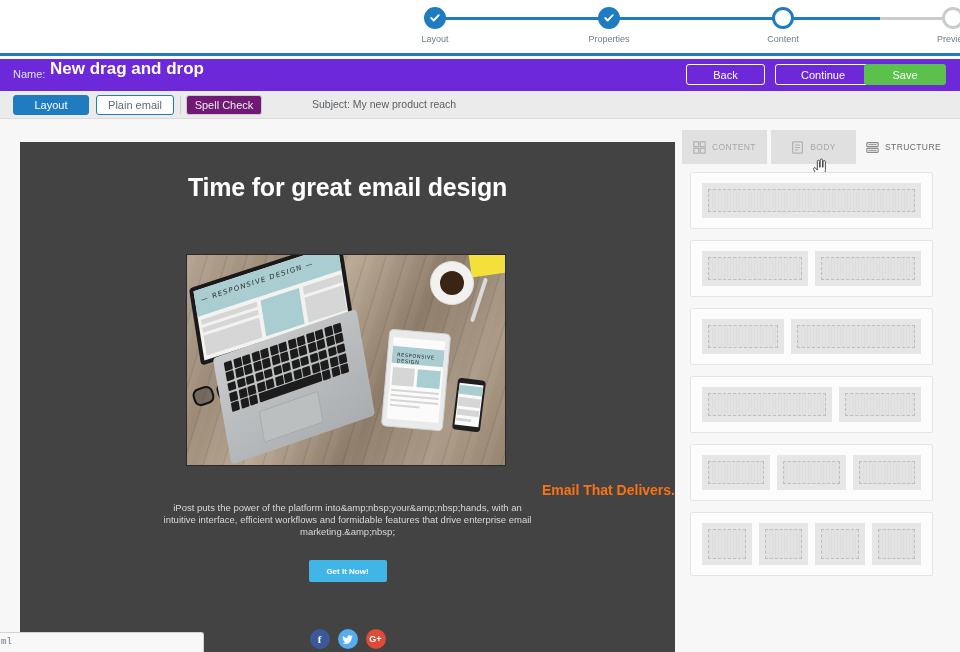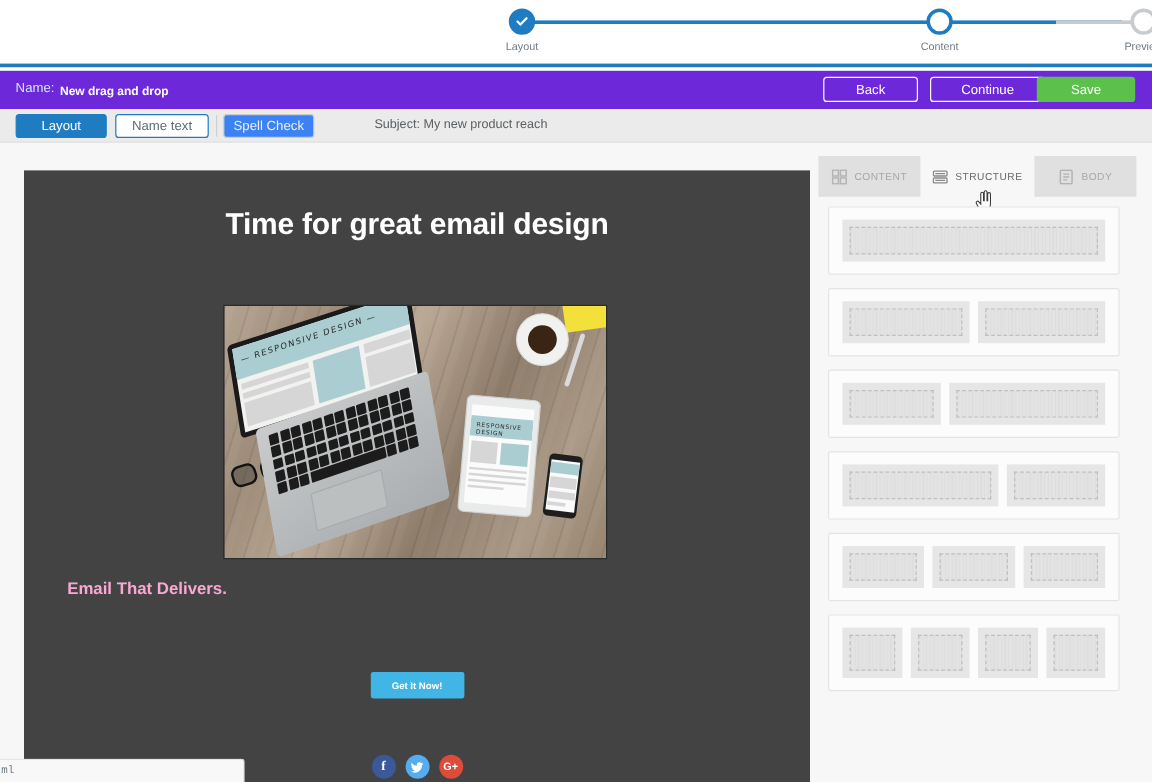--- a/index.html
+++ b/index.html
@@ -59,22 +59,22 @@
   .blue-bar {
     position: absolute; left: 0; top: 59px;
     width: 960px; height: 32px;
     background: #6d28d9;
   }
   .name-label {
     position: absolute; left: 13px; top: 9px;
     font-size: 11px; color: #d6e6f3;
   }
   .name-value {
-    position: absolute; left: 50px; top: 12px;
-    font-size: 10px; color: #ffffff; font-weight: bold;
+    position: absolute; left: 50px; top: 0;
+    font-size: 17px; color: #ffffff; font-weight: bold;
   }
   .btn-outline {
     position: absolute; top: 5px; height: 21px;
     background: transparent; border: 1px solid #ffffff;
     border-radius: 3px; color: #ffffff; font-size: 11px;
     cursor: pointer; padding: 0;
     font-family: "Liberation Sans", sans-serif;
   }
   .btn-back { left: 686px; width: 79px; }
   .btn-continue { left: 775px; width: 96px; }
@@ -104,21 +104,21 @@
   .tb-plain {
     left: 96px; width: 78px;
     background: #ffffff; border: 1px solid #1f7cc0; color: #5c6c78;
   }
   .tb-sep {
     position: absolute; left: 180px; top: 5px;
     width: 1px; height: 18px; background: #cfcfcf;
   }
   .tb-spell {
     left: 186px; width: 76px;
-    background: #3b82f6; border: 1px solid #cccccc; color: #eeeeee;
+    background: #701a75; border: 1px solid #cccccc; color: #eeeeee;
     cursor: default;
   }
   .tb-subject {
     position: absolute; left: 312px; top: 7px;
     font-size: 10.5px; color: #5a5f63;
   }
 
   
   .workspace {
     position: absolute; left: 0; top: 119px;
@@ -262,21 +262,21 @@
     position: absolute; left: 6px; top: 126px;
     width: 48px; height: 30px;
   }
   .lens {
     position: absolute; width: 21px; height: 18px;
     border: 2.5px solid #121212; border-radius: 7px;
     background: rgba(40,40,40,0.35);
   }
   .em-h2 {
     position: absolute; left: 0; top: 340px; width: 100%;
-    text-align: left; font-size: 14px; font-weight: bold; color: #f9a8d4; padding-left: 36px;
+    text-align: right; font-size: 14px; font-weight: bold; color: #f97316;
   }
   .em-body {
     position: absolute; left: 50%; top: 360px;
     transform: translateX(-50%); width: 380px;
     text-align: center; font-size: 9.5px; line-height: 12px;
     color: #d8d8d8;
   }
   .em-cta {
     position: absolute; left: 50%; top: 418px;
     transform: translateX(-50%);
@@ -372,20 +372,28 @@
 
     <div class="step" style="left:0px;">
       <div class="step-dot">
         <svg class="step-check" viewBox="0 0 12 12">
           <path d="M1.5 6 L4.4 9 L10.5 2.6" stroke="#ffffff" stroke-width="2.2" fill="none" stroke-linecap="round" stroke-linejoin="round"></path>
         </svg>
       </div>
       <div class="step-label">Layout</div>
     </div>
 
+    <div class="step" style="left:174px;">
+      <div class="step-dot">
+        <svg class="step-check" viewBox="0 0 12 12">
+          <path d="M1.5 6 L4.4 9 L10.5 2.6" stroke="#ffffff" stroke-width="2.2" fill="none" stroke-linecap="round" stroke-linejoin="round"></path>
+        </svg>
+      </div>
+      <div class="step-label">Properties</div>
+    </div>
 
     <div class="step" style="left:348px;">
       <div class="step-dot pending"></div>
       <div class="step-label">Content</div>
     </div>
 
     <div class="step" style="left:518px;">
       <div class="step-dot future"></div>
       <div class="step-label">Preview</div>
     </div>
@@ -395,21 +403,21 @@
 <div class="blue-bar">
   <span class="name-label">Name:</span>
   <span class="name-value">New drag and drop</span>
   <button class="btn-outline btn-back">Back</button>
   <button class="btn-outline btn-continue">Continue</button>
   <button class="btn-save">Save</button>
 </div>
 
 <div class="toolbar">
   <button class="tb-btn tb-layout">Layout</button>
-  <button class="tb-btn tb-plain">Name text</button>
+  <button class="tb-btn tb-plain">Plain email</button>
   <div class="tb-sep"></div>
   <button class="tb-btn tb-spell">Spell Check</button>
   <span class="tb-subject">Subject: My new product reach</span>
 </div>
 
 <div class="workspace">
 
   <div class="email-canvas">
     <div class="em-heading">Time for great email design</div>
 
@@ -523,20 +531,21 @@
         <div class="ph-screen">
           <div class="ph-band"></div>
           <div class="lap-blk" style="left:1px; top:14px; width:22px; height:9px;"></div>
           <div class="lap-blk" style="left:1px; top:26px; width:22px; height:6px;"></div>
           <div class="lap-blk" style="left:1px; top:35px; width:15px; height:3px;"></div>
         </div>
       </div>
     </div>
 
     <div class="em-h2">Email That Delivers.</div>
+    <div class="em-body">iPost puts the power of the platform into&amp;amp;nbsp;your&amp;amp;nbsp;hands, with an intuitive interface, efficient workflows and formidable features that drive enterprise email marketing.&amp;amp;nbsp;</div>
     <button class="em-cta">Get It Now!</button>
 
     <div class="em-social">
       <div class="soc soc-fb">f</div>
       <div class="soc soc-tw">
         <svg width="11" height="11" viewBox="0 0 24 24">
           <path fill="#ffffff" d="M23 4.9c-.8.4-1.7.6-2.6.8 1-.6 1.7-1.5 2-2.6-.9.5-1.9.9-2.9 1.1A4.6 4.6 0 0 0 11.6 8c0 .4 0 .7.1 1A13 13 0 0 1 2.2 4.1a4.6 4.6 0 0 0 1.4 6.1c-.7 0-1.4-.2-2-.5 0 2.2 1.6 4 3.7 4.4-.7.2-1.3.2-2 .1.6 1.8 2.2 3.1 4.3 3.2A9.2 9.2 0 0 1 1 19.5a13 13 0 0 0 7 2c8.4 0 13-7 13-13V8c.9-.7 1.6-1.5 2.2-2.4z"></path>
         </svg>
       </div>
       <div class="soc soc-gp">G+</div>
@@ -549,39 +558,39 @@
       <button class="p-tab inactive">
         <svg class="ico" width="13" height="13" viewBox="0 0 16 16">
           <rect x="1" y="1" width="6" height="6" fill="none" stroke="#b3b3b3" stroke-width="1.5"></rect>
           <rect x="9" y="1" width="6" height="6" fill="none" stroke="#b3b3b3" stroke-width="1.5"></rect>
           <rect x="1" y="9" width="6" height="6" fill="none" stroke="#b3b3b3" stroke-width="1.5"></rect>
           <rect x="9" y="9" width="6" height="6" fill="none" stroke="#b3b3b3" stroke-width="1.5"></rect>
         </svg>
         <span>CONTENT</span>
       </button>
 
+      <button class="p-tab inactive">
+        <svg class="ico" width="13" height="13" viewBox="0 0 16 16">
+          <rect x="2" y="1" width="12" height="14" rx="1" fill="none" stroke="#b3b3b3" stroke-width="1.5"></rect>
+          <line x1="5" y1="5" x2="11" y2="5" stroke="#b3b3b3" stroke-width="1.3"></line>
+          <line x1="5" y1="8" x2="11" y2="8" stroke="#b3b3b3" stroke-width="1.3"></line>
+          <line x1="5" y1="11" x2="9" y2="11" stroke="#b3b3b3" stroke-width="1.3"></line>
+        </svg>
+        <span>BODY</span>
+      </button>
+
       <button class="p-tab active">
         <svg class="ico" width="13" height="13" viewBox="0 0 16 16">
           <rect x="1" y="2" width="14" height="5" rx="1" fill="none" stroke="#8a8a8a" stroke-width="1.4"></rect>
           <rect x="1" y="9" width="14" height="5" rx="1" fill="none" stroke="#8a8a8a" stroke-width="1.4"></rect>
           <line x1="3" y1="4.5" x2="13" y2="4.5" stroke="#8a8a8a" stroke-width="1.2"></line>
           <line x1="3" y1="11.5" x2="13" y2="11.5" stroke="#8a8a8a" stroke-width="1.2"></line>
         </svg>
         <span>STRUCTURE</span>
       </button>
-
-      <button class="p-tab inactive">
-        <svg class="ico" width="13" height="13" viewBox="0 0 16 16">
-          <rect x="2" y="1" width="12" height="14" rx="1" fill="none" stroke="#b3b3b3" stroke-width="1.5"></rect>
-          <line x1="5" y1="5" x2="11" y2="5" stroke="#b3b3b3" stroke-width="1.3"></line>
-          <line x1="5" y1="8" x2="11" y2="8" stroke="#b3b3b3" stroke-width="1.3"></line>
-          <line x1="5" y1="11" x2="9" y2="11" stroke="#b3b3b3" stroke-width="1.3"></line>
-        </svg>
-        <span>BODY</span>
-      </button>
     </div>
 
     <svg class="cursor-hand" viewBox="0 0 20 24">
       <path d="M7 11V3.6a1.3 1.3 0 0 1 2.6 0V10h.6V2.2a1.3 1.3 0 0 1 2.6 0V10h.6V3.9a1.3 1.3 0 0 1 2.6 0v8.4c0 4.4-1.6 9.3-5.3 9.3-3.4 0-4.7-2.6-5.8-5.1L3 12.5a1.3 1.3 0 0 1 2.2-1.4L7 13.2z" fill="#ffffff" stroke="#3a3a3a" stroke-width="1"></path>
     </svg>
 
     <div class="struct-list">
 
       <div class="struct-card">
         <div class="sc-cell" style="flex:1;">

